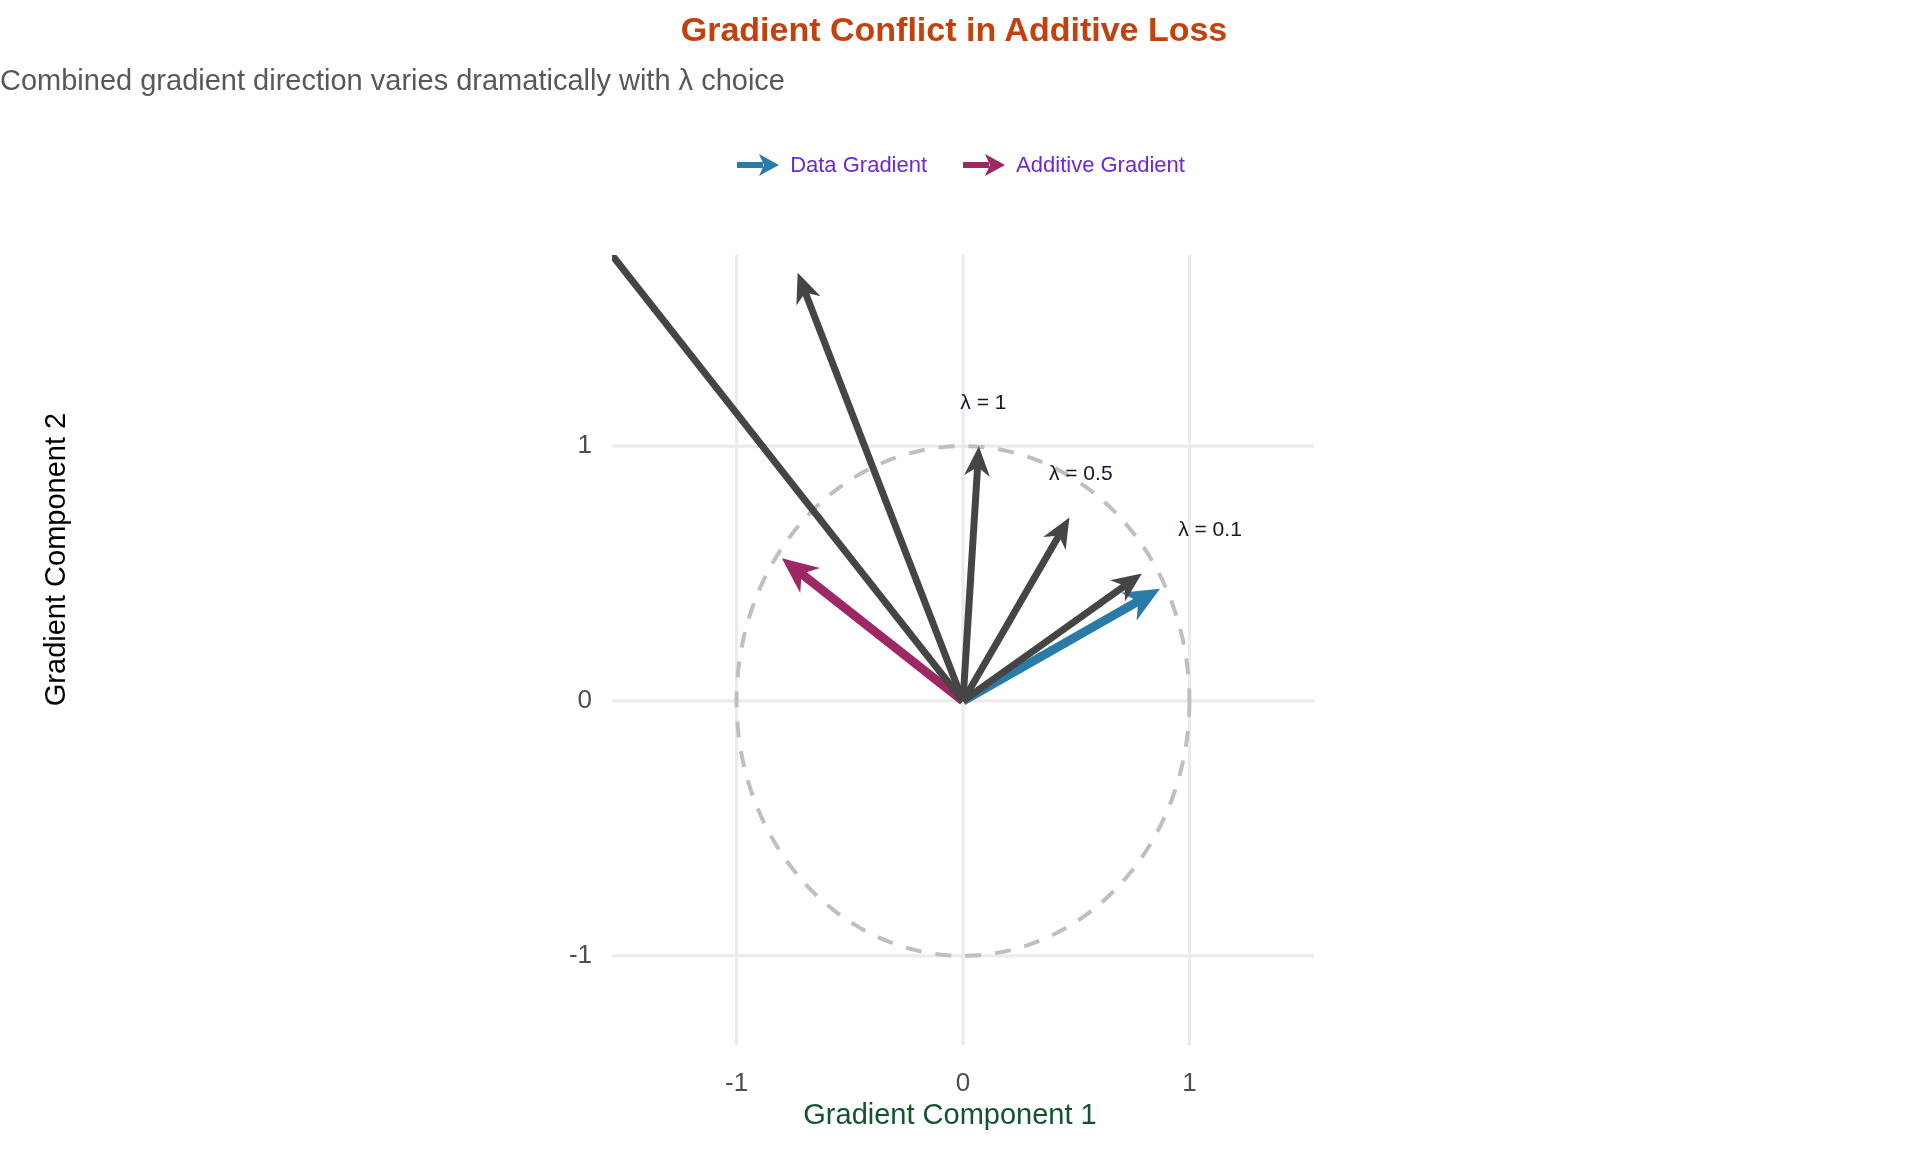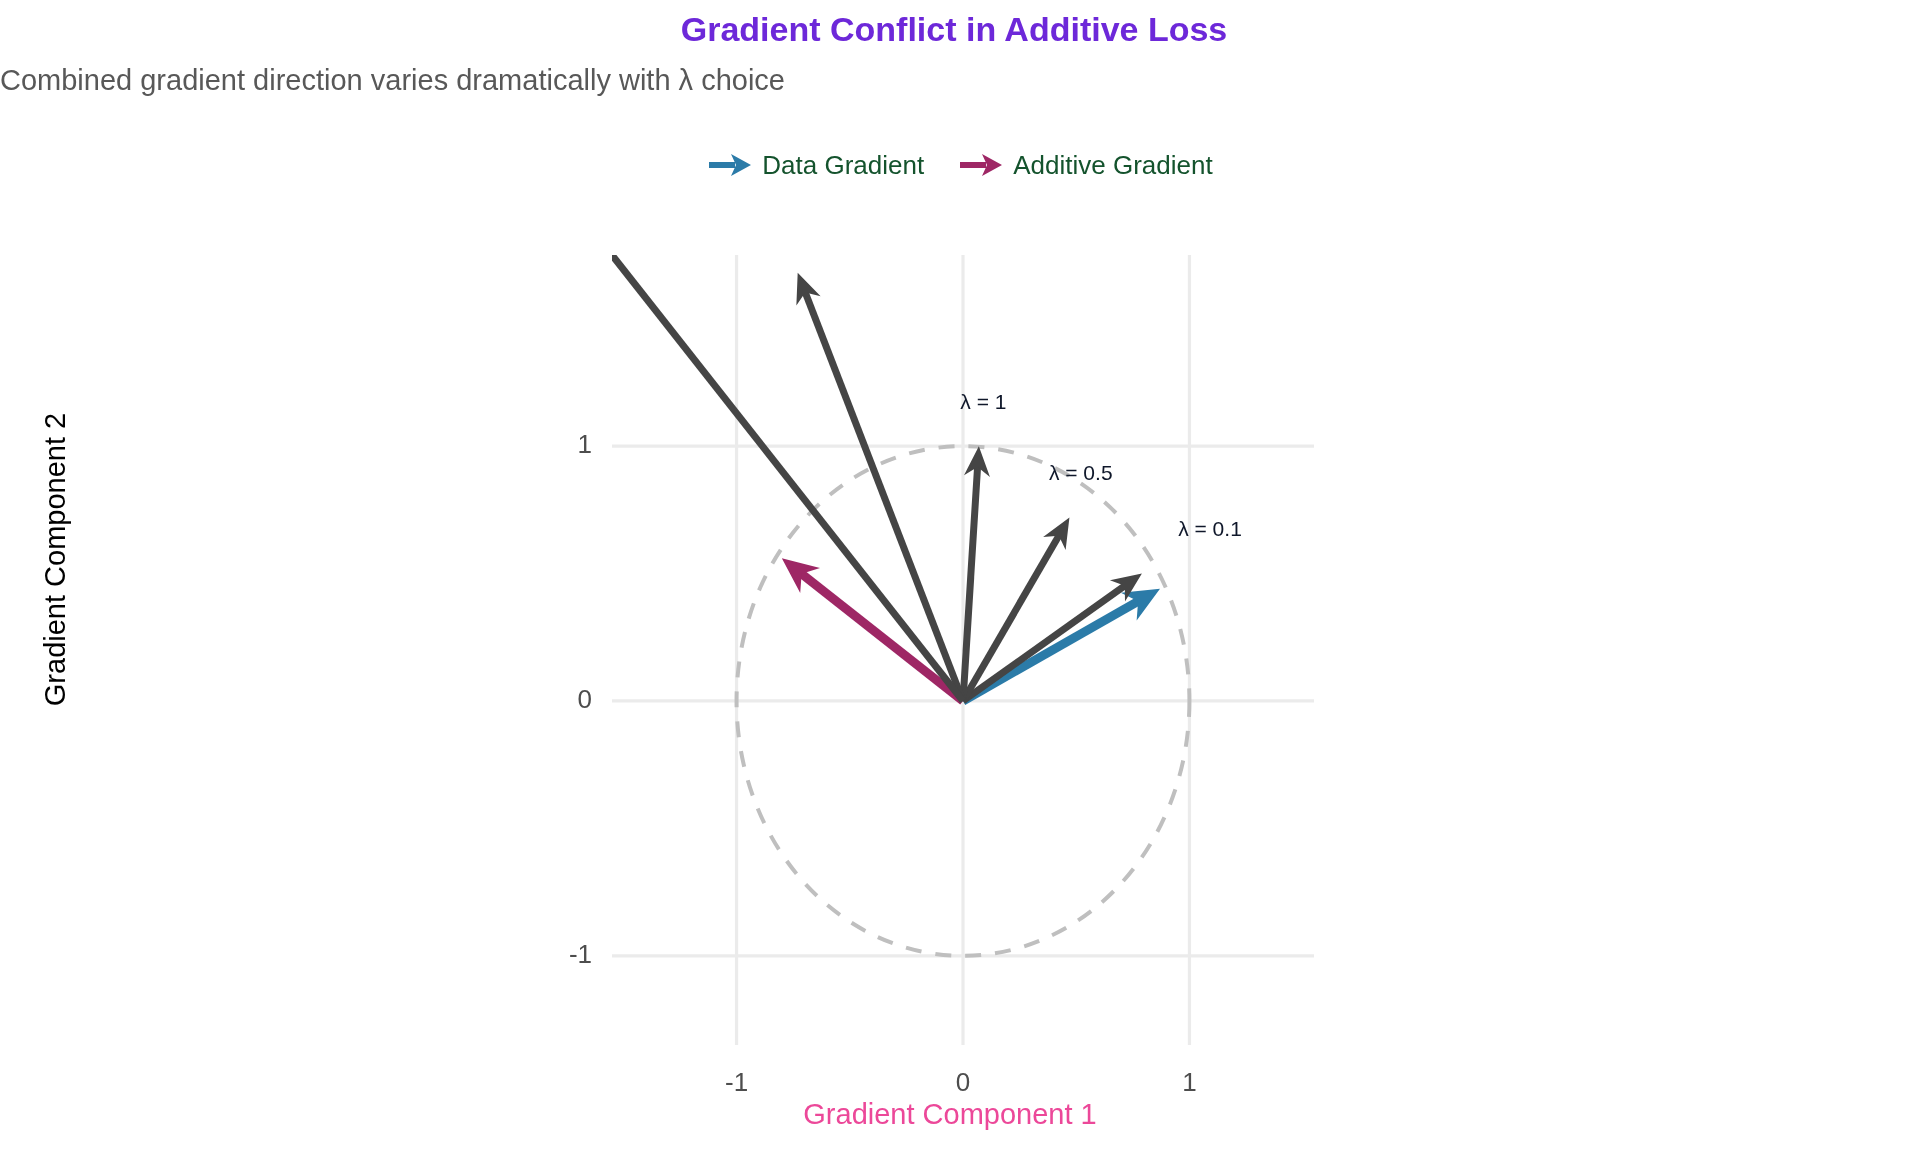--- a/index.html
+++ b/index.html
@@ -7,47 +7,47 @@
     width:1920px;height:1152px;
     background:#ffffff;
     font-family:"Liberation Sans", sans-serif;
     overflow:hidden;
   }
   #root{position:relative;width:1920px;height:1152px;}
 
   .title{
     position:absolute;left:0;right:12px;top:10px;
     text-align:center;
-    font-size:34px;font-weight:bold;color:#6d28d9;
+    font-size:34px;font-weight:bold;color:#c2410c;
     letter-spacing:0px;
   }
   .subtitle{
     position:absolute;left:0;right:0;top:64px;
     text-align:left;
     font-size:29px;font-weight:normal;color:#585858;
   }
 
   .legend{
     position:absolute;left:0;right:0;top:150px;
     display:flex;justify-content:center;align-items:center;gap:34px;
   }
   .legend-item{display:flex;align-items:center;gap:9px;}
   .legend-key{width:46px;height:30px;display:block;}
-  .legend-label{font-size:26px;color:#14532d;line-height:1;}
+  .legend-label{font-size:22px;color:#6d28d9;line-height:1;}
 
   #plot{
     position:absolute;
     left:0;top:0;width:1920px;height:1152px;
     pointer-events:none;
   }
 
   .axis-title-x{
     position:absolute;
     left:600px;width:700px;top:1098px;
-    text-align:center;font-size:29px;color:#ec4899;
+    text-align:center;font-size:29px;color:#14532d;
   }
   .axis-title-y{
     position:absolute;
     left:-195px;top:543px;width:500px;
     transform:rotate(-90deg);
     transform-origin:center center;
     text-align:center;font-size:29px;color:#000000;
   }
   .tick-label{
     position:absolute;font-size:26px;color:#4d4d4d;

